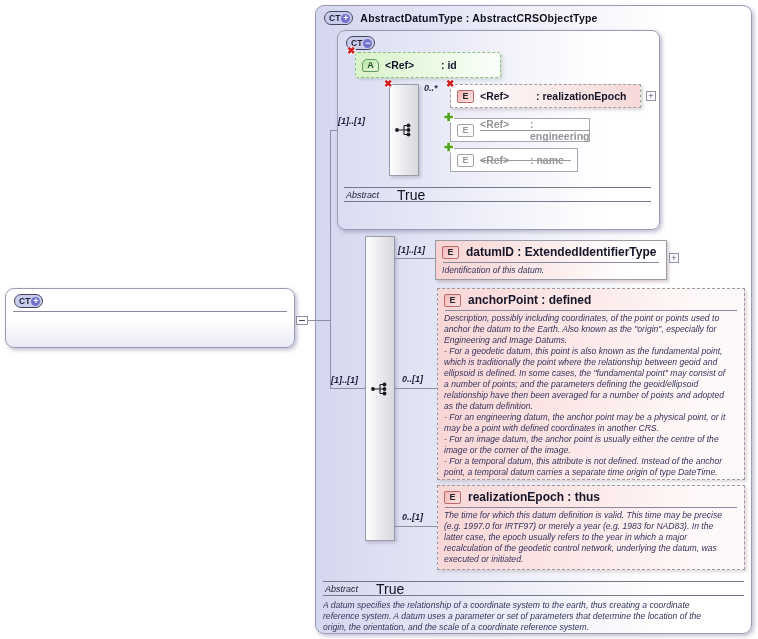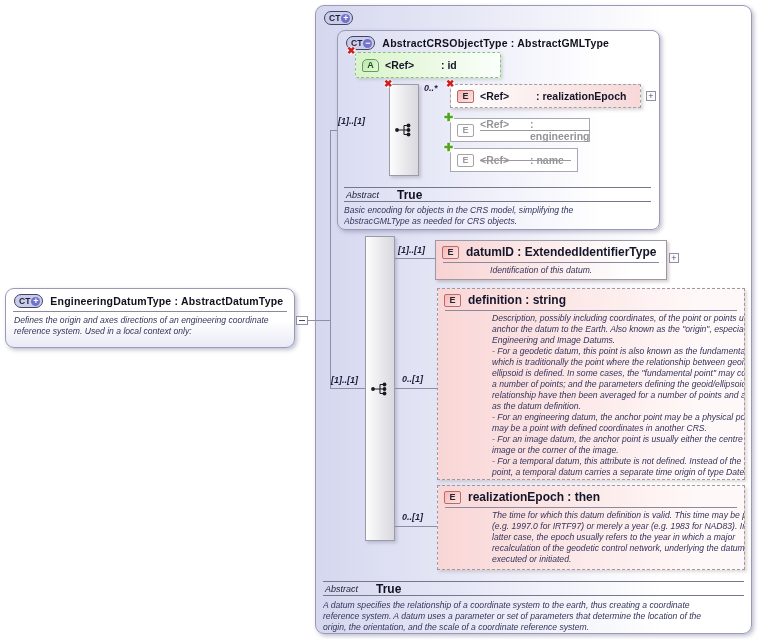--- a/index.html
+++ b/index.html
@@ -26,21 +26,21 @@
               font-size:9px; line-height:8.5px; text-align:center; font-weight:bold; }
 
   .sep { border-top:1px solid #8a8a9e; margin:0 7px; }
 
   .annotation { font-style:italic; color:#34345c; font-size:8.6px; line-height:11px;
                 white-space:pre; overflow:hidden; }
 
   .facet { position:absolute; border-top:1px solid #77778c; border-bottom:1px solid #77778c;
            display:flex; align-items:center; gap:18px; padding:1px 2px; height:15px; }
   .facet-label { font-style:italic; font-size:9px; color:#222238; }
-  .facet-value { font-weight:bold; font-size:12px; color:#111122; }
+  .facet-value { font-weight:normal; font-size:14px; color:#111122; }
 
   .seqbox { position:absolute; width:30px; border:1px solid #9a9aa8;
             background:linear-gradient(to right,#fdfdfd,#d8d8de);
             box-shadow:2px 2px 3px rgba(120,120,150,.35);
             display:flex; align-items:center; justify-content:center; }
 
   .elem { position:absolute; display:flex; align-items:center; gap:6px; padding:0 6px;
           font-size:10.5px; font-weight:bold; color:#15152a; }
   .elem.green  { border:1px dashed #8cbf84; border-radius:3px;
                  background:linear-gradient(to right,#d9f3ca,#fbfffb);
@@ -66,21 +66,21 @@
            color:#1d4d1d; font-size:9px; font-weight:bold;
            align-items:center; justify-content:center; }
 
   .annotated-elem { position:absolute; overflow:hidden; }
   .annotated-elem.solid  { border:1px solid #9a9aa4; background:linear-gradient(to right,#f8d2d2,#ffffff 85%);
                            box-shadow:2px 2px 3px rgba(140,110,110,.35); }
   .annotated-elem.dashed { border:1px dashed #9a9aa4; background:linear-gradient(to right,#f9d6d6,#fff8f8 85%);
                            box-shadow:2px 2px 3px rgba(140,110,110,.25); }
   .elem-header { display:flex; align-items:center; gap:7px; padding:4px 6px 3px 6px; }
   .elem-title  { font-size:12px; font-weight:bold; color:#15152a; white-space:nowrap;text-align:right; }
-  .annotated-elem .annotation { padding:2px 6px;margin-left:48px; }
+  .annotated-elem .annotation { padding:2px 6px; }
 
   .marker { position:absolute; font-weight:bold; z-index:6;
             text-shadow:0 0 2px #fff, 0 0 2px #fff, 1px 1px 0 #fff; }
   .marker.red   { color:#cf1d1d; font-size:10px; }
   .marker.green { color:#4fa51c; font-size:11px; }
 
   .expander { position:absolute; width:10px; height:10px; border:1px solid #9090a4;
               background:#fbfbff; font-size:9px; line-height:8px; text-align:center;
               color:#555566; z-index:6; }
 
@@ -95,20 +95,21 @@
 <body>
 
 <div id="canvas">
 
   <div class="card outer-node" style="left:315px;top:5px;width:437px;height:629px">
     <div class="node-header">
       <span class="cticon">
           <span class="ct-text">CT</span>
           <span class="ct-badge">+</span>
         </span>
+      <span class="node-title">AbstractDatumType : AbstractCRSObjectType</span>
     </div>
     <div class="facet" style="left:7px;right:7px;top:575px">
       <span class="facet-label">Abstract</span>
       <span class="facet-value">True</span>
     </div>
     <div class="annotation" style="position:absolute;left:7px;top:594px;width:424px">A datum specifies the relationship of a coordinate system to the earth, thus creating a coordinate
 reference system. A datum uses a parameter or set of parameters that determine the location of the
 origin, the orientation, and the scale of a coordinate reference system.</div>
   </div>
 
@@ -122,28 +123,25 @@
   <div class="hline" style="left:395px;top:258px;width:40px"></div>
   <div class="hline" style="left:395px;top:388px;width:42px"></div>
   <div class="hline" style="left:395px;top:526px;width:42px"></div>
 
   <div class="card inner-node" style="left:337px;top:30px;width:323px;height:200px">
     <div class="node-header">
       <span class="cticon">
           <span class="ct-text">CT</span>
           <span class="ct-badge">−</span>
         </span>
-      <span class="node-title">AbstractCRSObjectType : AbstractGMLType</span>
     </div>
     <div class="facet" style="left:6px;right:8px;top:156px">
       <span class="facet-label">Abstract</span>
       <span class="facet-value">True</span>
     </div>
-    <div class="annotation" style="position:absolute;left:6px;top:174px;width:308px">Basic encoding for objects in the CRS model, simplifying the
-AbstracGMLType as needed for CRS objects.</div>
   </div>
 
   <div class="elem green" style="left:355px;top:52px;width:146px;height:26px">
     <span class="aicon">A</span>
     <span class="ref-name">&lt;Ref&gt;</span>
     <span>: id</span>
   </div>
   <span class="marker red" style="left:347px;top:45px">✖</span>
 
   <div class="seqbox" style="left:389px;top:84px;height:92px">
@@ -203,21 +201,21 @@
     </div>
     <div class="sep"></div>
     <div class="annotation">Identification of this datum.</div>
   </div>
   <span class="cardlab" style="left:398px;top:245px">[1]..[1]</span>
   <div class="expander" style="left:669px;top:253px">+</div>
 
   <div class="annotated-elem dashed" style="left:437px;top:288px;width:308px;height:192px">
     <div class="elem-header">
       <span class="eicon">E</span>
-      <span class="elem-title">definition : string</span>
+      <span class="elem-title">anchorPoint : defined</span>
     </div>
     <div class="sep"></div>
     <div class="annotation">Description, possibly including coordinates, of the point or points used to
 anchor the datum to the Earth. Also known as the "origin", especially for
 Engineering and Image Datums.
 - For a geodetic datum, this point is also known as the fundamental point,
 which is traditionally the point where the relationship between geoid and
 ellipsoid is defined. In some cases, the "fundamental point" may consist of
 a number of points; and the parameters defining the geoid/ellipsoid
 relationship have then been averaged for a number of points and adopted
@@ -227,38 +225,35 @@
 - For an image datum, the anchor point is usually either the centre of the
 image or the corner of the image.
 - For a temporal datum, this attribute is not defined. Instead of the anchor
 point, a temporal datum carries a separate time origin of type DateTime.</div>
   </div>
   <span class="cardlab" style="left:402px;top:374px">0..[1]</span>
 
   <div class="annotated-elem dashed" style="left:437px;top:485px;width:308px;height:85px">
     <div class="elem-header">
       <span class="eicon">E</span>
-      <span class="elem-title">realizationEpoch : then</span>
+      <span class="elem-title">realizationEpoch : thus</span>
     </div>
     <div class="sep"></div>
     <div class="annotation">The time for which this datum definition is valid. This time may be precise
 (e.g. 1997.0 for IRTF97) or merely a year (e.g. 1983 for NAD83). In the
 latter case, the epoch usually refers to the year in which a major
 recalculation of the geodetic control network, underlying the datum, was
 executed or initiated.</div>
   </div>
   <span class="cardlab" style="left:402px;top:512px">0..[1]</span>
 
   <div class="card left-node" style="left:5px;top:288px;width:290px;height:60px">
     <div class="node-header">
       <span class="cticon">
           <span class="ct-text">CT</span>
           <span class="ct-badge">+</span>
         </span>
-      <span class="node-title">EngineeringDatumType : AbstractDatumType</span>
-    </div>
-    <div class="sep"></div>
-    <div class="annotation" style="padding:3px 8px">Defines the origin and axes directions of an engineering coordinate
-reference system. Used in a local context only:</div>
+    </div>
+    <div class="sep"></div>
   </div>
   <div class="collapse-handle" style="left:296px;top:316px"></div>
 
 </div>
 
 </body></html>

